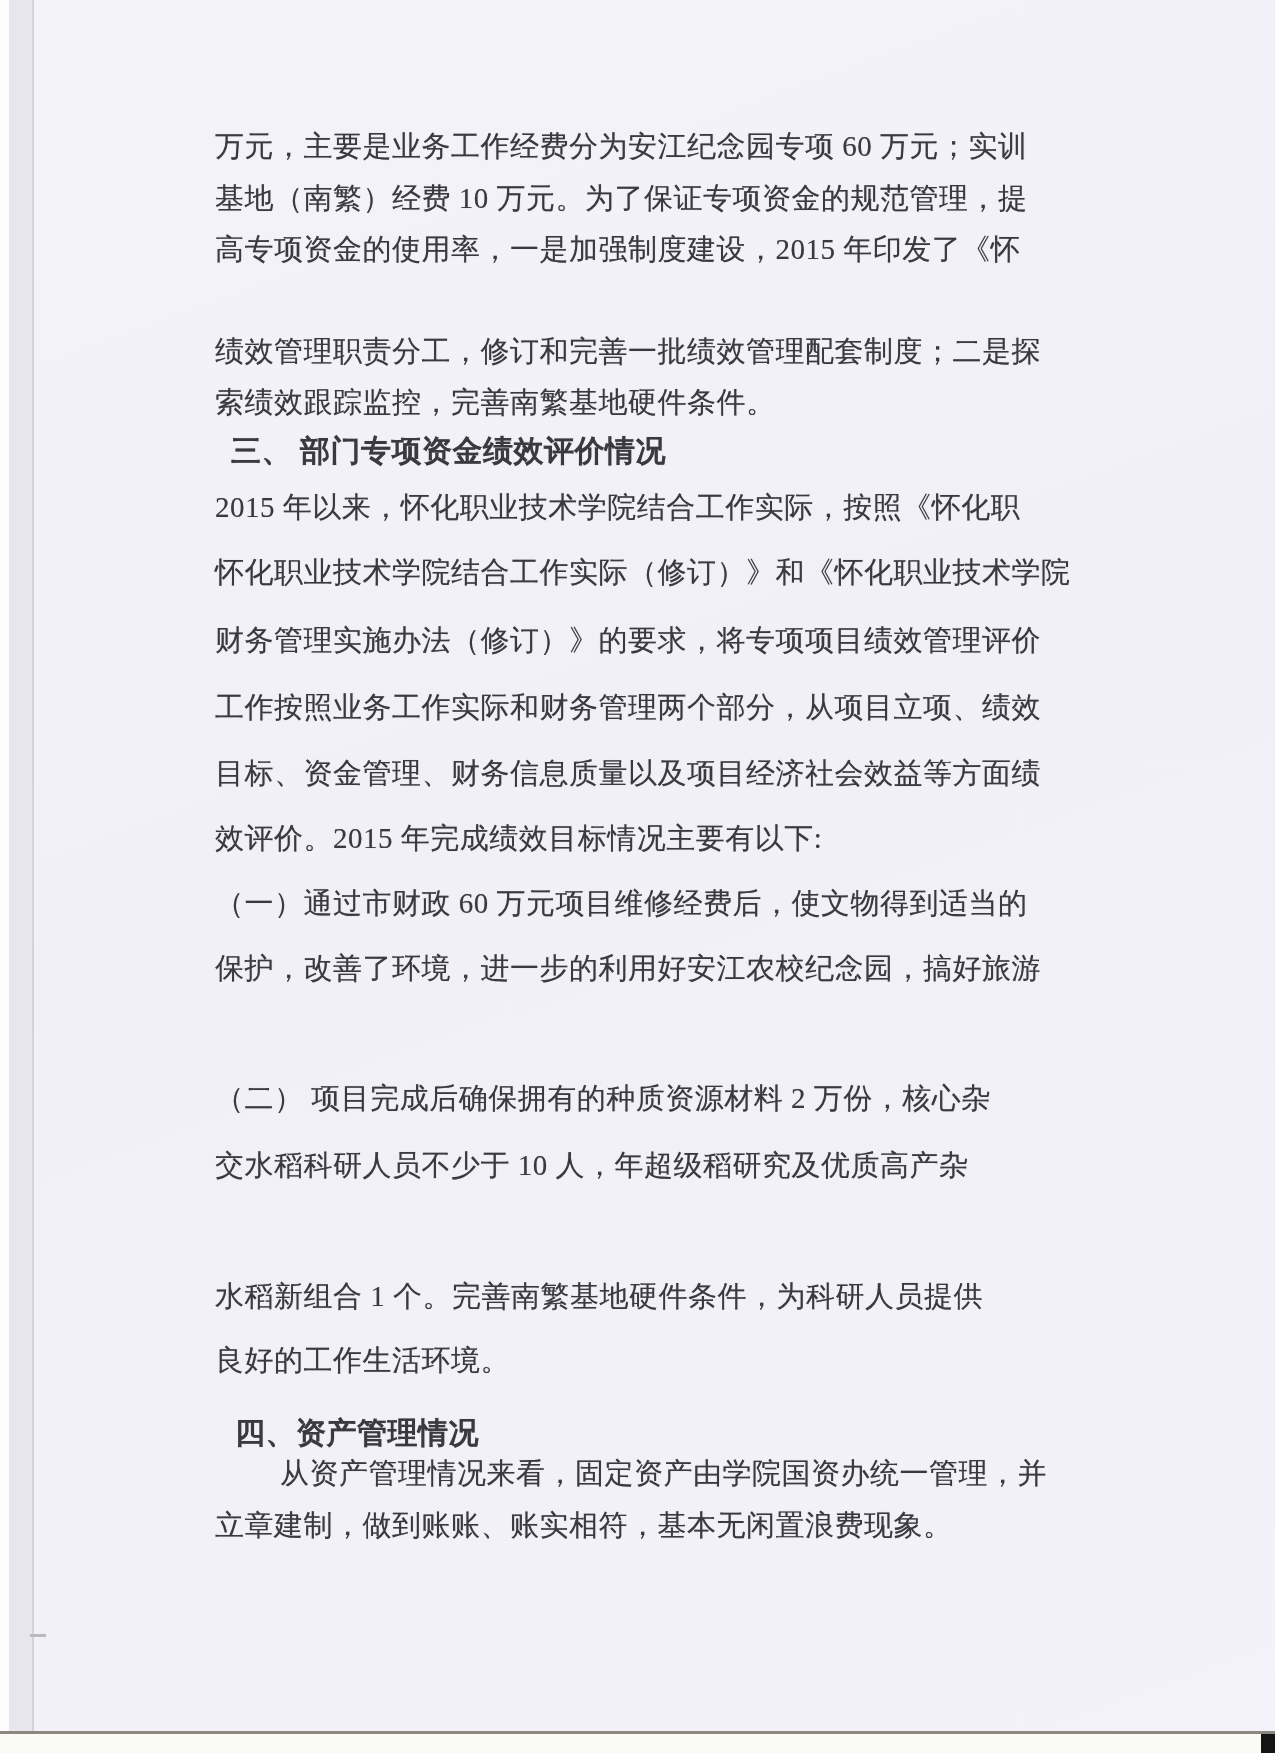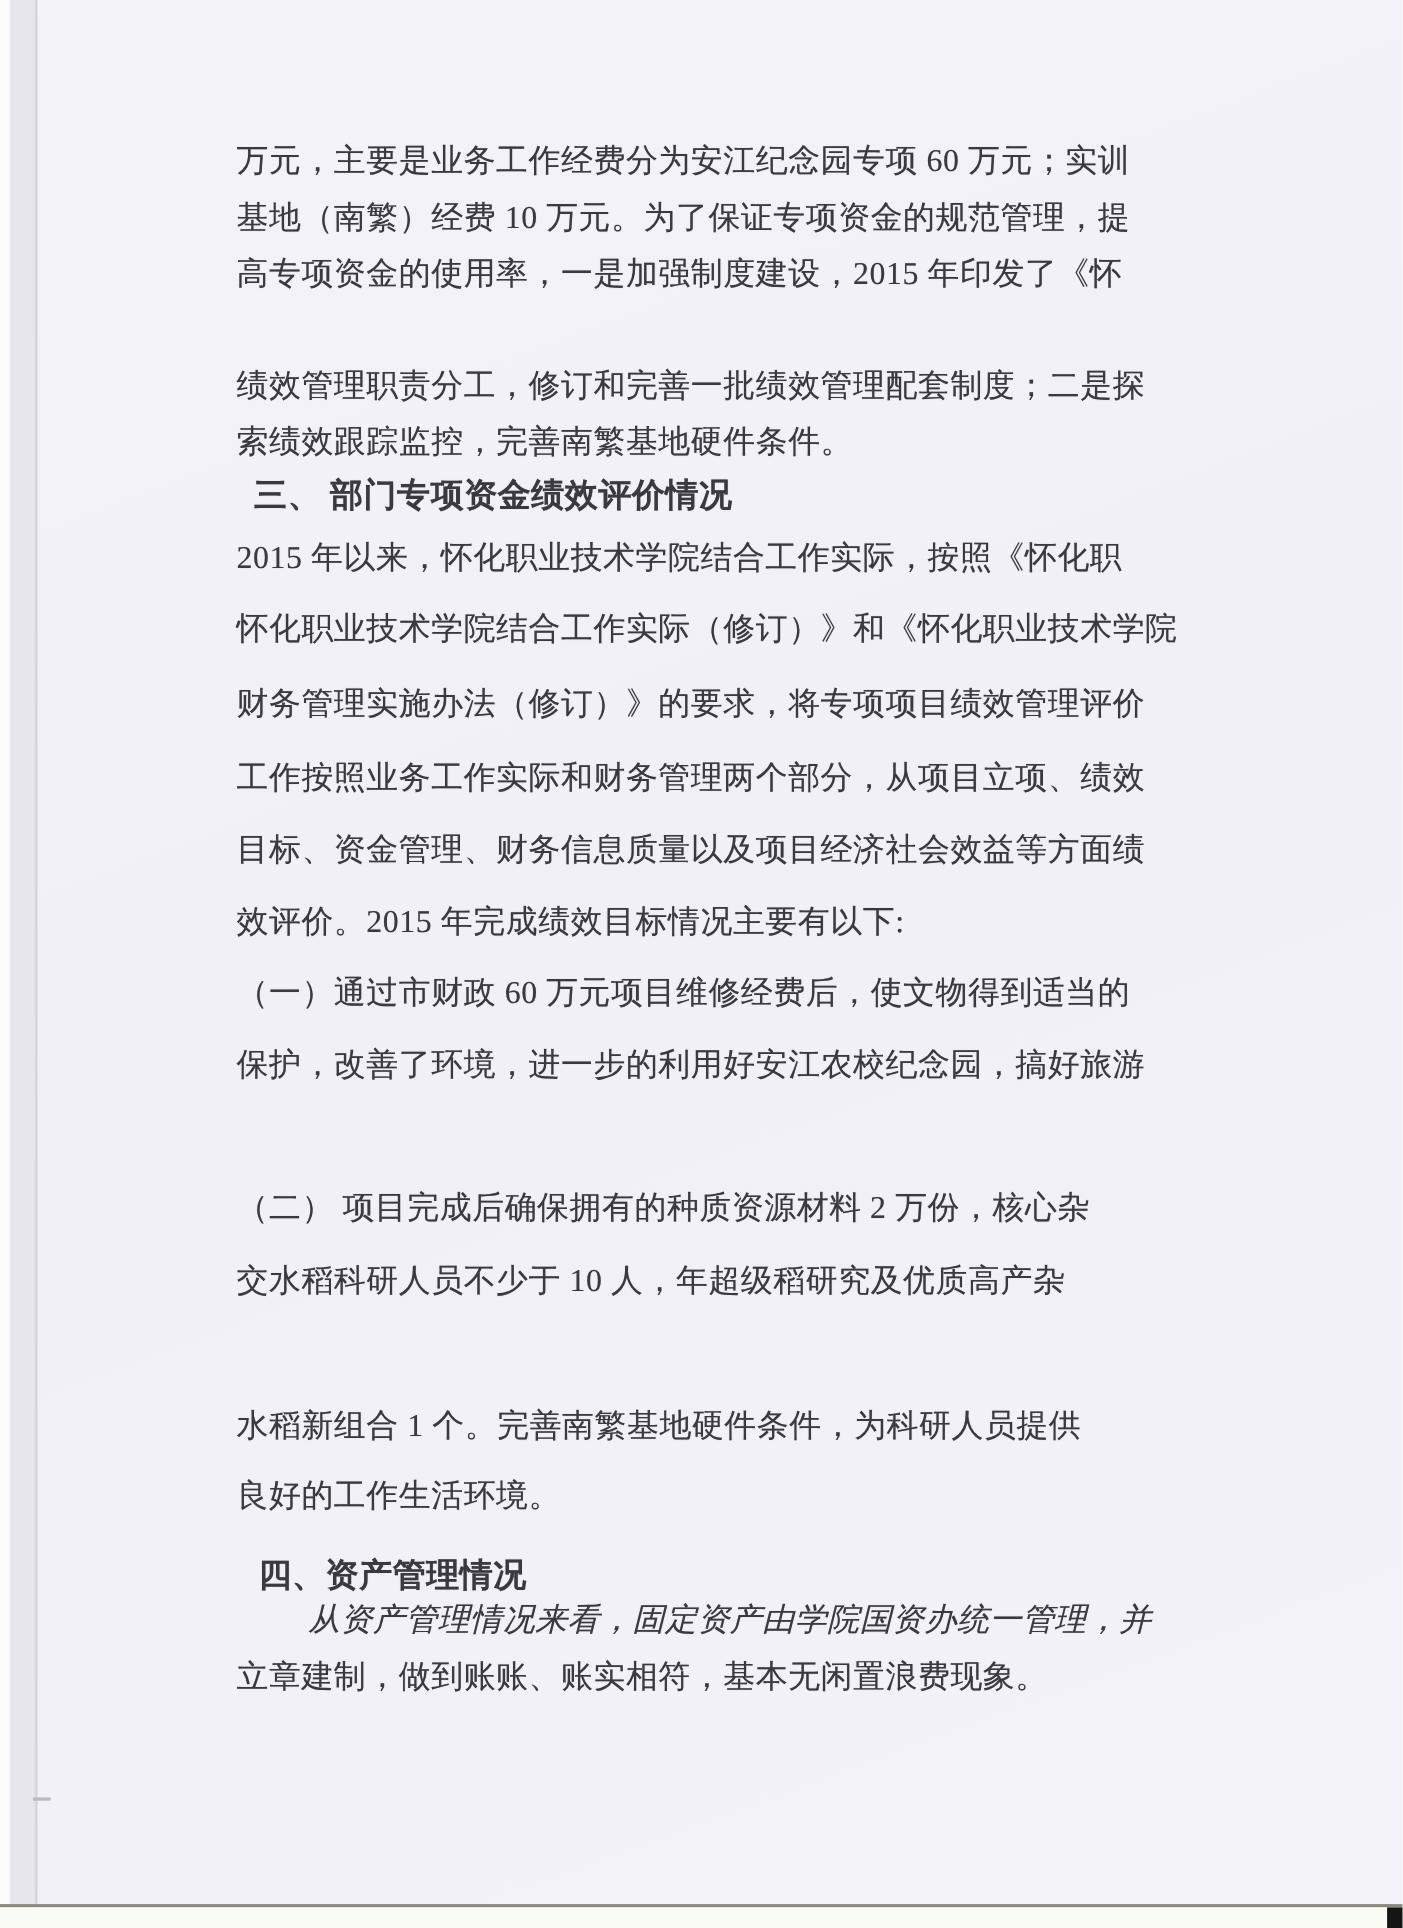--- a/index.html
+++ b/index.html
@@ -23,21 +23,21 @@
   .bottom-strip{position:absolute;left:0;top:1734px;width:1275px;height:19px;background:#fbfbf5;}
   .corner-block{position:absolute;left:1261px;top:1734px;width:14px;height:19px;background:#151515;}
 
   .line{
     position:absolute;left:215px;white-space:nowrap;
     font-size:29px;line-height:40px;letter-spacing:0.5px;
     color:#3a393f;
     text-shadow:0 0 0.7px rgba(58,57,63,0.45);
   }
   .heading{font-weight:bold;font-size:30px;}
-  .indent{left:280px;font-style:italic;}
+  .indent{left:280px;}
   .h3pos{left:231px;}
   .h4pos{left:235px;margin-top:13px;}
 </style>
 </head>
 <body>
 
 <div class="scan">
   <div class="paper"></div>
   <div class="edge-white"></div>
   <div class="edge-strip"></div>

